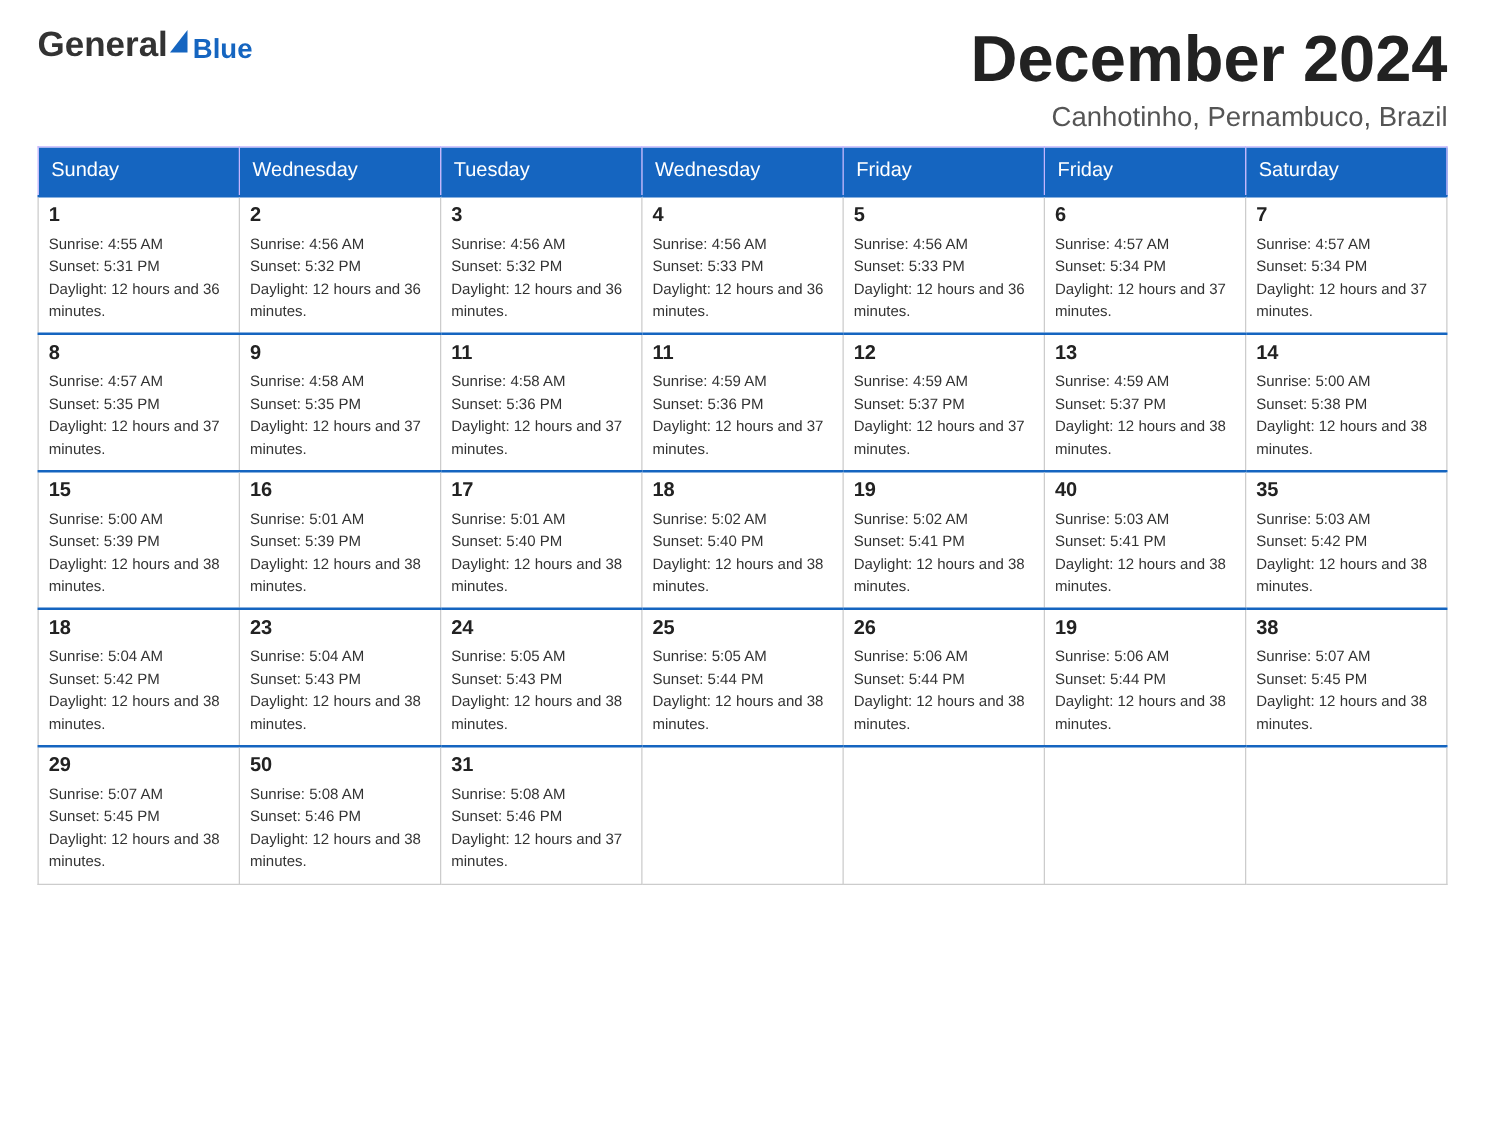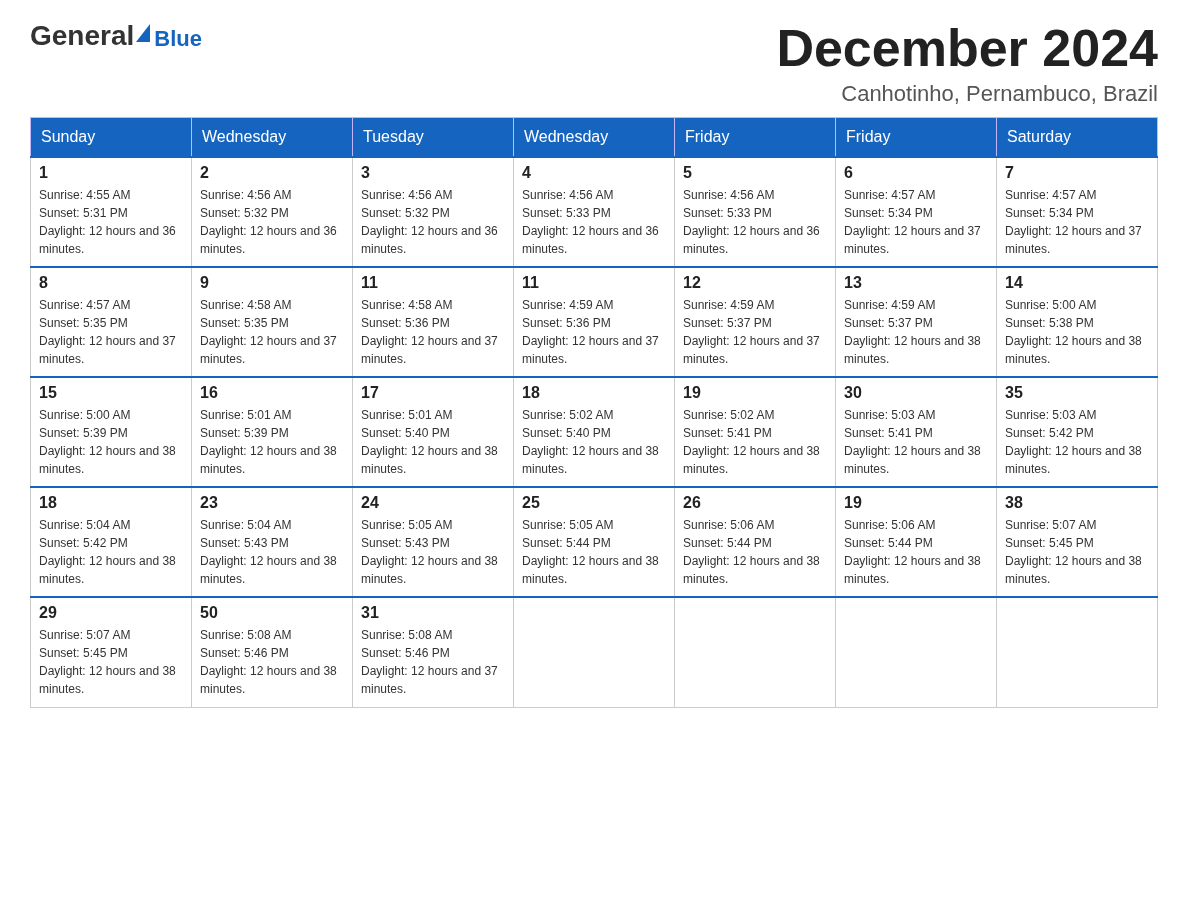--- a/index.html
+++ b/index.html
@@ -203,21 +203,21 @@
         </td>
         <td>
           <span class="day-number">18</span>
           <div class="day-info">Sunrise: 5:02 AM<br>Sunset: 5:40 PM<br>Daylight: 12 hours and 38 minutes.</div>
         </td>
         <td>
           <span class="day-number">19</span>
           <div class="day-info">Sunrise: 5:02 AM<br>Sunset: 5:41 PM<br>Daylight: 12 hours and 38 minutes.</div>
         </td>
         <td>
-          <span class="day-number">30</span>
+          <span class="day-number">40</span>
           <div class="day-info">Sunrise: 5:03 AM<br>Sunset: 5:41 PM<br>Daylight: 12 hours and 38 minutes.</div>
         </td>
         <td>
           <span class="day-number">35</span>
           <div class="day-info">Sunrise: 5:03 AM<br>Sunset: 5:42 PM<br>Daylight: 12 hours and 38 minutes.</div>
         </td>
       </tr>
       <tr class="week-row">
         <td>
           <span class="day-number">18</span>

